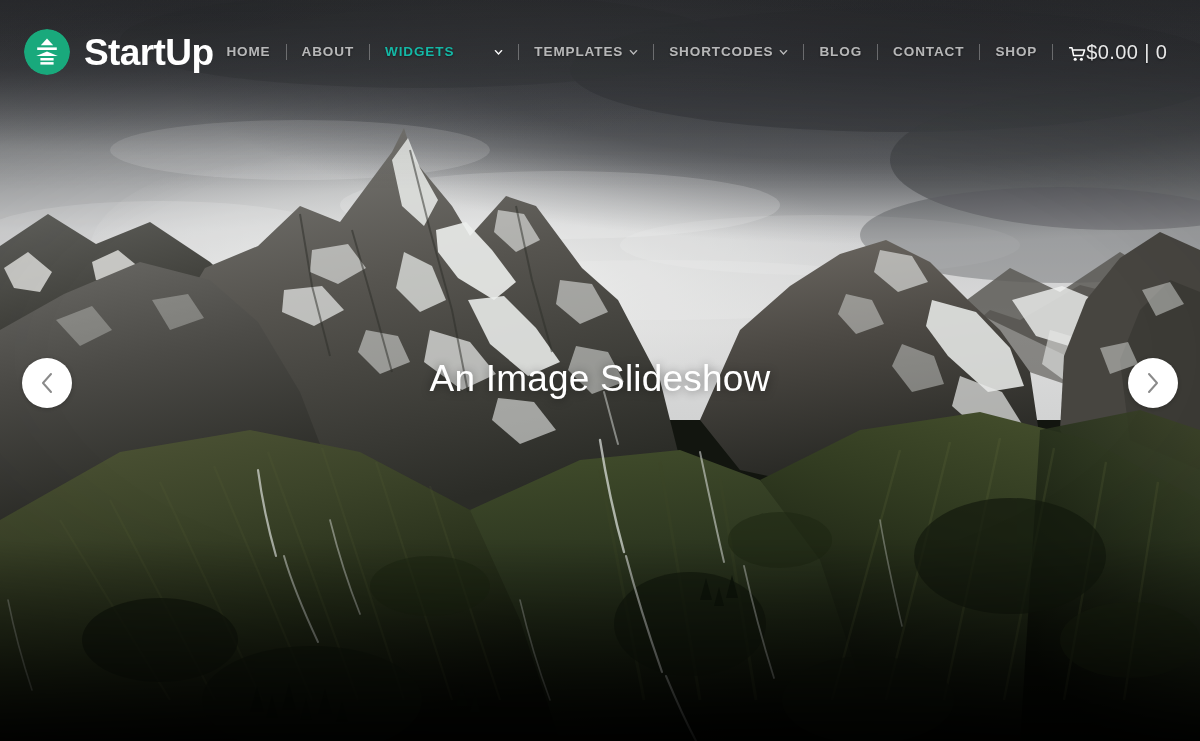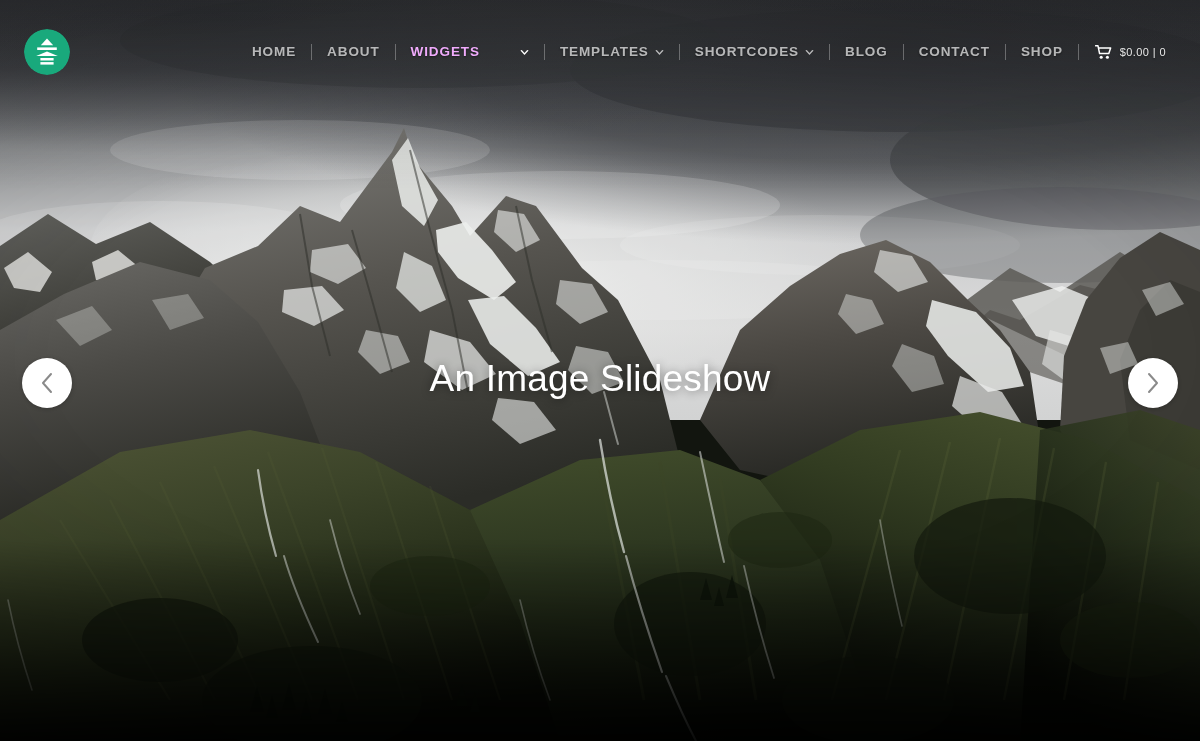--- a/index.html
+++ b/index.html
@@ -74,30 +74,30 @@
     color:rgba(255,255,255,0.68);
     font-size:13.5px;
     font-weight:bold;
     letter-spacing:0.9px;
     text-transform:uppercase;
     text-decoration:none;
     white-space:nowrap;
     line-height:1;
     text-shadow:0 1px 2px rgba(0,0,0,0.45);
   }
-  .nav-link.is-active { color:#f0abfc;gap:40px; }
+  .nav-link.is-active { color:#14b8a6;gap:40px; }
   .caret { display:block; width:9px; height:6px; flex:0 0 auto; margin-top:1px; }
   .caret svg { display:block; }
 
   
   .cart-link {
-    display:flex; align-items:center; gap:8px;
+    display:flex; align-items:center; 
     padding:0 4px 0 14px;
     color:rgba(255,255,255,0.90);
-    font-size:11px;
+    font-size:20px;
     letter-spacing:0.4px;
     text-decoration:none;
     white-space:nowrap;
     line-height:1;
     text-shadow:0 1px 2px rgba(0,0,0,0.45);
   }
   .cart-icon { display:block; width:17px; height:15px; flex:0 0 auto; }
 
   
   .slide-caption {
@@ -394,20 +394,21 @@
       <svg class="brand-mark" viewBox="0 0 46 46">
         <circle cx="23" cy="23" r="23" fill="#19a97c"></circle>
         <g fill="#ffffff">
           <path d="M23 9.5 L29.2 16.2 L16.8 16.2 Z"></path>
           <rect x="13.2" y="18.4" width="19.6" height="2.6"></rect>
           <path d="M23 22.6 L33.8 27.1 L12.2 27.1 Z"></path>
           <rect x="16.4" y="29.0" width="13.2" height="2.5"></rect>
           <rect x="16.4" y="33.1" width="13.2" height="2.5"></rect>
         </g>
       </svg>
+      <span class="brand-name">StartUp</span>
     </a>
 
     <nav class="main-nav">
       <ul class="nav-list">
 
         <li class="nav-item">
           <a class="nav-link" href="#">
             <span>HOME</span>
           </a>
         </li>

